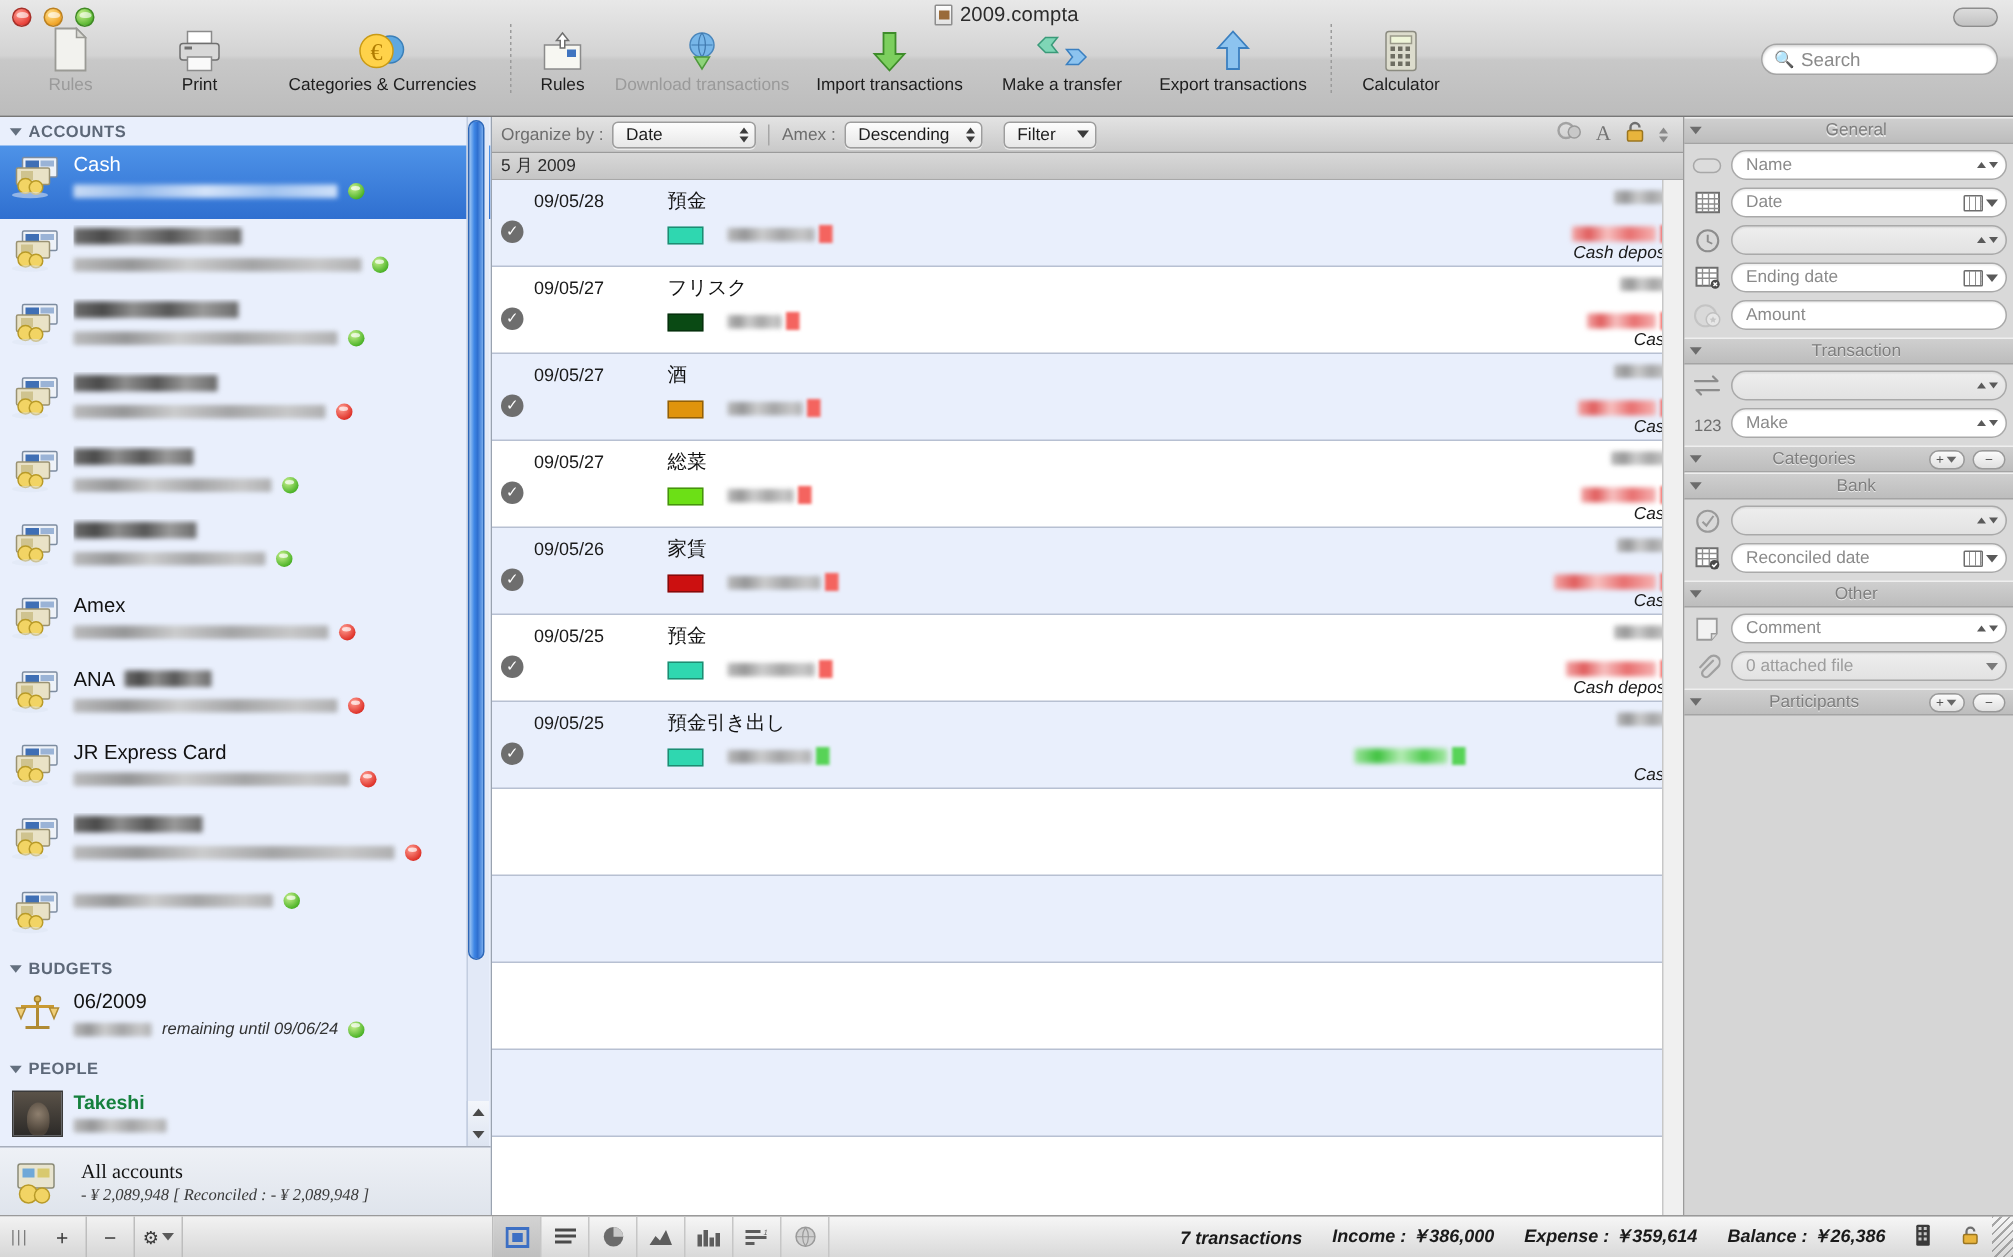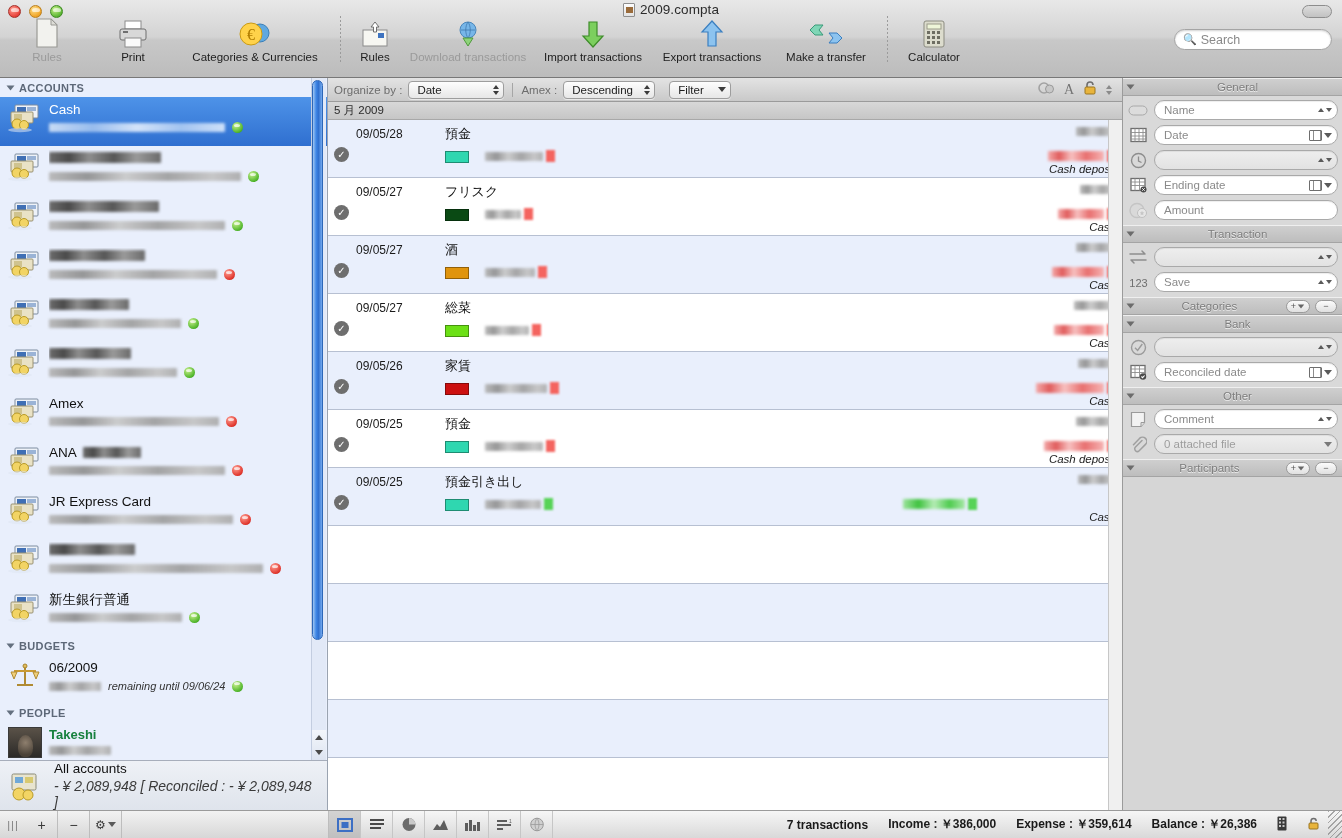--- a/index.html
+++ b/index.html
@@ -103,22 +103,22 @@
   .budget-row { display: flex; align-items: flex-start; gap: 7px; padding: 2px 6px 3px 8px; height: 48px; }
   .people-row { display: flex; align-items: flex-start; gap: 7px; padding: 3px 6px 3px 8px; height: 48px; }
   .avatar { width: 34px; height: 31px; background: linear-gradient(#5a5248,#2c2a28); border: 1px solid #3a3a3a;
             position: relative; overflow: hidden; flex: 0 0 34px; margin-top: 2px; }
   .avatar::after { content:""; position:absolute; left:9px; top:7px; width:15px; height:22px; border-radius:50% 50% 40% 40%;
                    background: radial-gradient(circle at 50% 35%, #8e7f6e, #4b4238 75%); }
   .person-name { font-size: 13px; font-weight: bold; color: #15803d; }
 
   .sb-footer { flex: 0 0 46px; background: linear-gradient(#eef1f6,#dfe4ec);
                border-top: 1px solid #a7aebb; display: flex; align-items: center; gap: 8px; padding: 0 8px; }
-  .all-name { font-size: 13.5px; color: #111; }
-  .all-sub { font-size: 14px; color: #3a3a3a; font-style: italic; margin-top: 2px; }
+  .all-name { font-size: 13.5px; color: #111; font-family: Liberation Serif, serif; }
+  .all-sub { font-size: 11px; color: #3a3a3a; font-style: italic; margin-top: 2px; font-family: Liberation Serif, serif; }
 
   
   .center { flex: 1 1 auto; display: flex; flex-direction: column; min-width: 0; background: #fff; }
   .org-bar { height: 24px; flex: 0 0 24px; background: linear-gradient(#e3e3e3,#c9c9c9);
              border-bottom: 1px solid #9b9b9b; display: flex; align-items: center; gap: 6px; padding: 0 6px; }
   .org-lbl { font-size: 11.5px; color: #6d6d6d; }
   .popup { height: 18px; border-radius: 4px; background: linear-gradient(#fdfdfd,#e7e7e7);
            border: 1px solid #9d9d9d; display: flex; align-items: center; padding: 0 4px 0 8px;
            font-size: 11.5px; color: #1c1c1c; gap: 8px; box-shadow: 0 1px 0 rgba(255,255,255,.6); }
   .stepper { display: flex; flex-direction: column; gap: 2px; }
@@ -189,21 +189,21 @@
 
   
   .bottom { height: 28px; flex: 0 0 28px; display: flex; align-items: stretch;
             background: linear-gradient(#f6f6f6,#d9d9d9); border-top: 1px solid #9a9a9a; }
   .bt-left { width: 328px; flex: 0 0 328px; display: flex; align-items: center;
              background: linear-gradient(#f2f2f2,#d7d7d7); }
   .bt-btn { width: 32px; height: 27px; display: flex; align-items: center; justify-content: center;
             border-right: 1px solid #bdbdbd; font-size: 14px; color: #3a3a3a; }
   .bt-grip { width: 26px; display: flex; align-items: center; justify-content: center; color: #7d7d7d;
              font-size: 11px; letter-spacing: 1px; }
-  .bt-mid { flex: 1 1 auto; display: flex; align-items: center; border-left: 1px solid #bdbdbd; }
+  .bt-mid { flex: 1 1 auto; display: flex; align-items: center; border-left: 1px solid #bdbdbd; font-style: italic; }
   .bt-icon { width: 32px; height: 27px; display: flex; align-items: center; justify-content: center;
              border-right: 1px solid #c6c6c6; }
   .bt-icon.sel { background: linear-gradient(#d3d3d3,#bfbfbf); }
   .bt-status { margin-left: auto; display: flex; align-items: center; gap: 20px; padding-right: 8px;
                font-size: 12px; font-weight: bold; color: #1a1a1a; }
   .resize { width: 14px; height: 100%;
             background: repeating-linear-gradient(135deg,#8d8d8d 0 1px,transparent 1px 4px); opacity: .75; }
 </style>
 </head>
 <body>
@@ -285,37 +285,37 @@
 
       <div class="tb-item" style="width:120px">
         <div class="tb-ico">
           <svg width="30" height="30" viewBox="0 0 30 30">
               <path d="M11 3h8v14h6l-10 11L5 17h6z" fill="#7ccf5e" stroke="#3e8c2a" stroke-width="1.2"></path>
             </svg>
         </div>
         <div class="lbl">Import transactions</div>
       </div>
 
-      <div class="tb-item" style="width:118px">
-        <div class="tb-ico">
-          <svg width="30" height="30" viewBox="0 0 30 30">
-              <path d="M11 27h8V13h6L15 2 5 13h6z" fill="#8cc3ef" stroke="#3a7fc0" stroke-width="1.2"></path>
-            </svg>
-        </div>
-        <div class="lbl">Export transactions</div>
-      </div>
-
       <div class="tb-item" style="width:110px">
         <div class="tb-ico">
           <svg width="34" height="30" viewBox="0 0 34 30">
               <path d="M14 6H6l-5 5 5 5h8l-4-5z" fill="#7fd6b6" stroke="#3a9a79"></path>
               <path d="M20 14h8l5 5-5 5h-8l4-5z" fill="#8cc3ef" stroke="#3a7fc0"></path>
             </svg>
         </div>
         <div class="lbl">Make a transfer</div>
+      </div>
+
+      <div class="tb-item" style="width:118px">
+        <div class="tb-ico">
+          <svg width="30" height="30" viewBox="0 0 30 30">
+              <path d="M11 27h8V13h6L15 2 5 13h6z" fill="#8cc3ef" stroke="#3a7fc0" stroke-width="1.2"></path>
+            </svg>
+        </div>
+        <div class="lbl">Export transactions</div>
       </div>
 
       <div class="tb-sep"></div>
 
       <div class="tb-item" style="width:80px">
         <div class="tb-ico">
           <svg width="26" height="30" viewBox="0 0 26 30">
               <rect x="3" y="2" width="20" height="26" rx="2" fill="#dcdccd" stroke="#8b8b80"></rect>
               <rect x="6" y="5" width="14" height="5" fill="#eef5d8" stroke="#9a9a8a"></rect>
               <g fill="#6e6e62">
@@ -547,21 +547,20 @@
   <rect x="7" y="2" width="23" height="13" rx="1" fill="#eef2f8" stroke="#7d8ca0"></rect>
   <rect x="9" y="4" width="9" height="6" fill="#3f6fb5"></rect>
   <rect x="19" y="4" width="9" height="4" fill="#9ab3d6"></rect>
   <rect x="3" y="9" width="22" height="11" rx="1" fill="#e9e2c6" stroke="#9a9272"></rect>
   <rect x="6" y="11" width="8" height="6" fill="#cfc38f"></rect>
   <circle cx="9" cy="21" r="5" fill="#f2d464" stroke="#b89a28"></circle>
   <circle cx="16" cy="22" r="4.5" fill="#f2d464" stroke="#b89a28"></circle>
   <ellipse cx="12" cy="27" rx="12" ry="2.2" fill="#dfe6f2" opacity=".55"></ellipse>
 </svg></div>
     <div class="acct-txt">
-      <div class="acct-name"><span>新生銀行普通</span></div>
       <div class="acct-sub">
         <span class="blur" style="width:133px"></span>
         <span class="dot green"></span>
       </div>
     </div>
             </div>
           </div>
 
         <div class="sb-group">
           <span class="tri"></span>
@@ -921,21 +920,21 @@
                 </span>
           </span>
             </div>
             <div class="fld">
           <span class="fld-ico">
                 <svg width="21" height="13" viewBox="0 0 21 13">
                   <text x="10.5" y="11" font-size="11" text-anchor="middle" fill="#6e6e6e" font-family="Liberation Sans, sans-serif">123</text>
                 </svg>
               </span>
           <span class="fld-ctl">
-            <span>Save</span>
+            <span>Make</span>
                 <span class="sp">
                   <span class="st-up" style="border-bottom-color:#5a5a5a"></span>
                   <span class="st-dn" style="border-top-color:#5a5a5a"></span>
                 </span>
           </span>
             </div>
           </div>
           <div class="ins-hdr">
             <span class="ins-tri"></span>
                  <span class="t">Categories</span>

